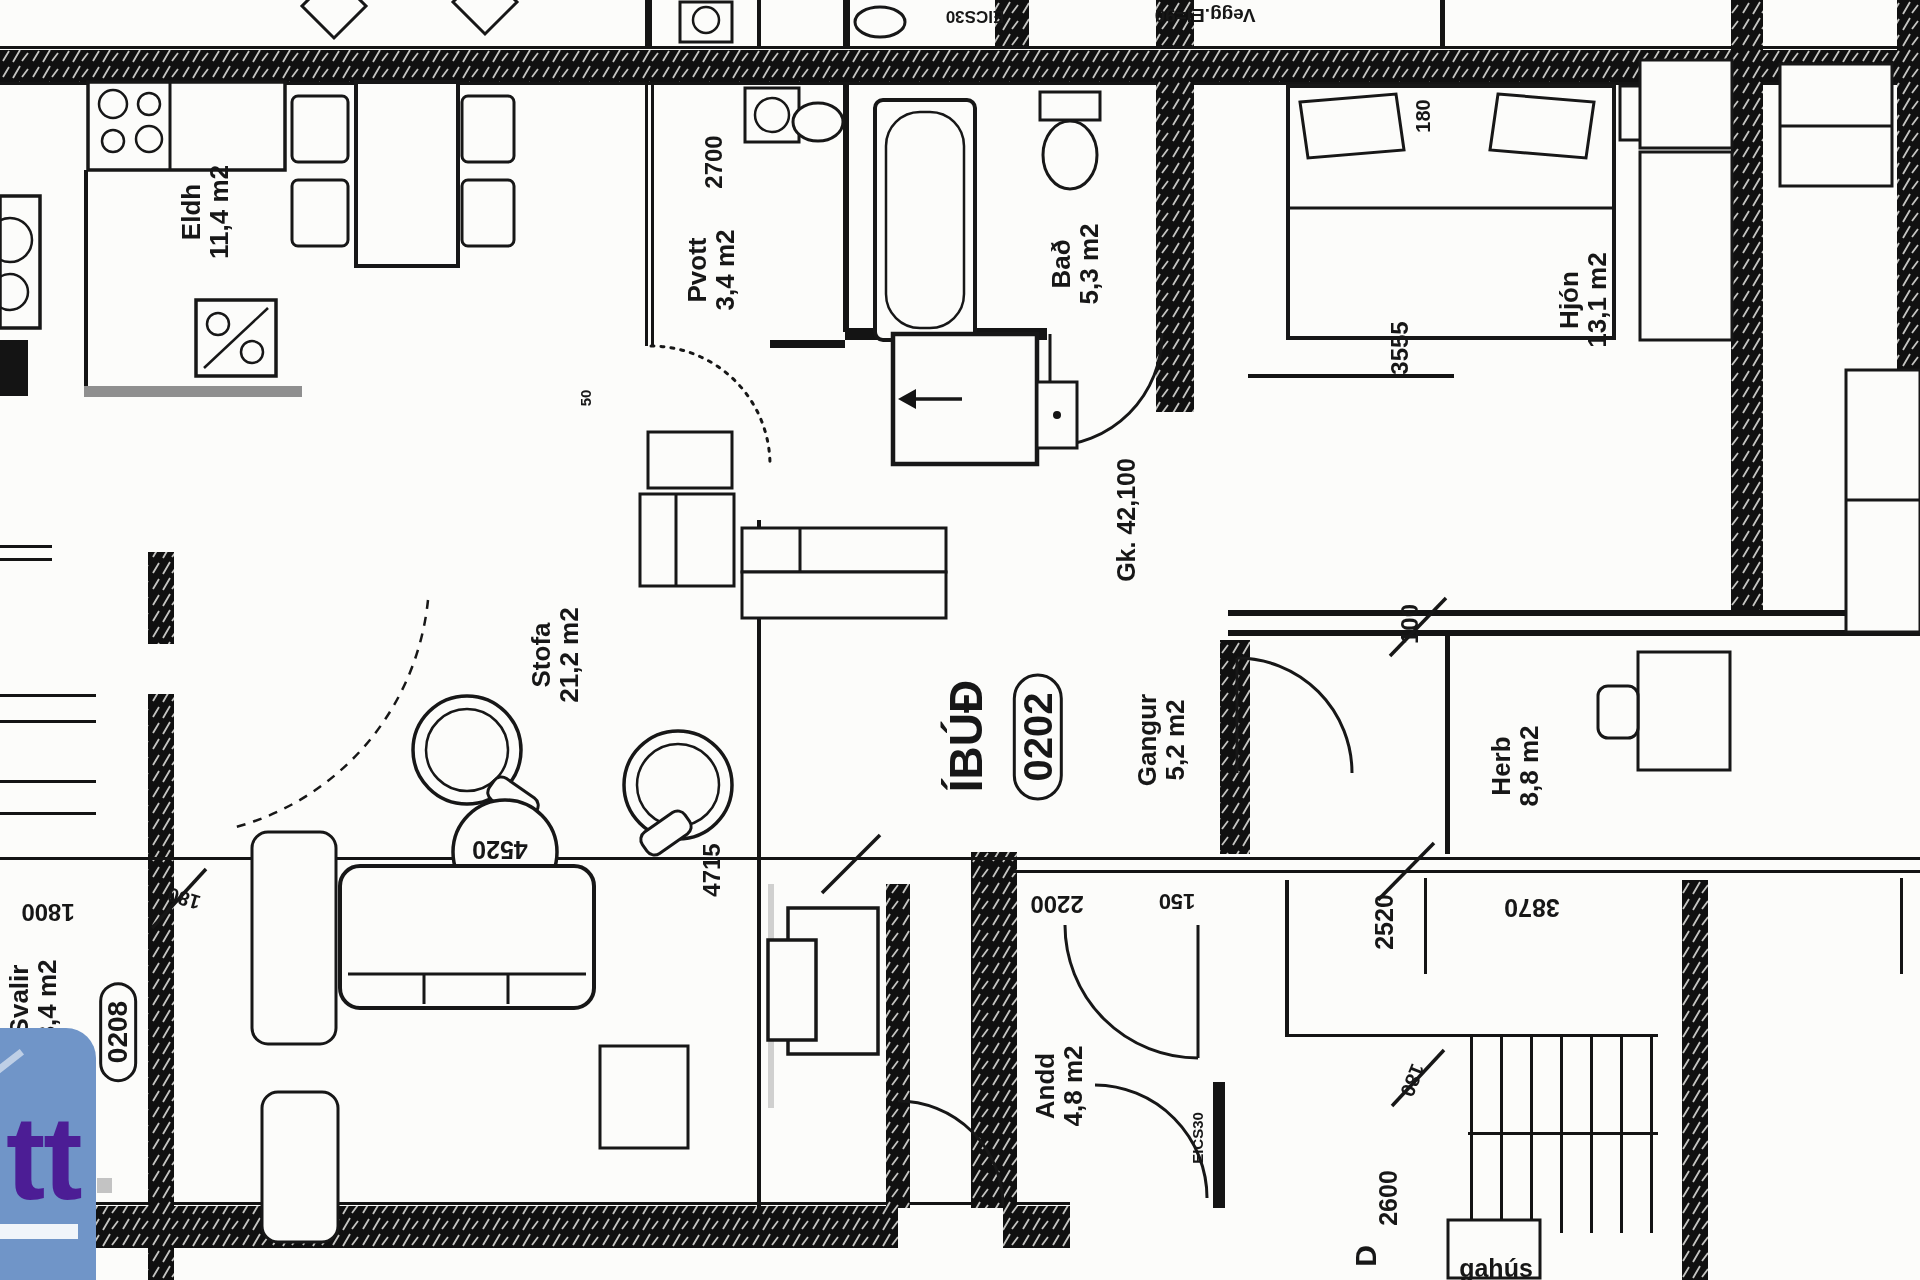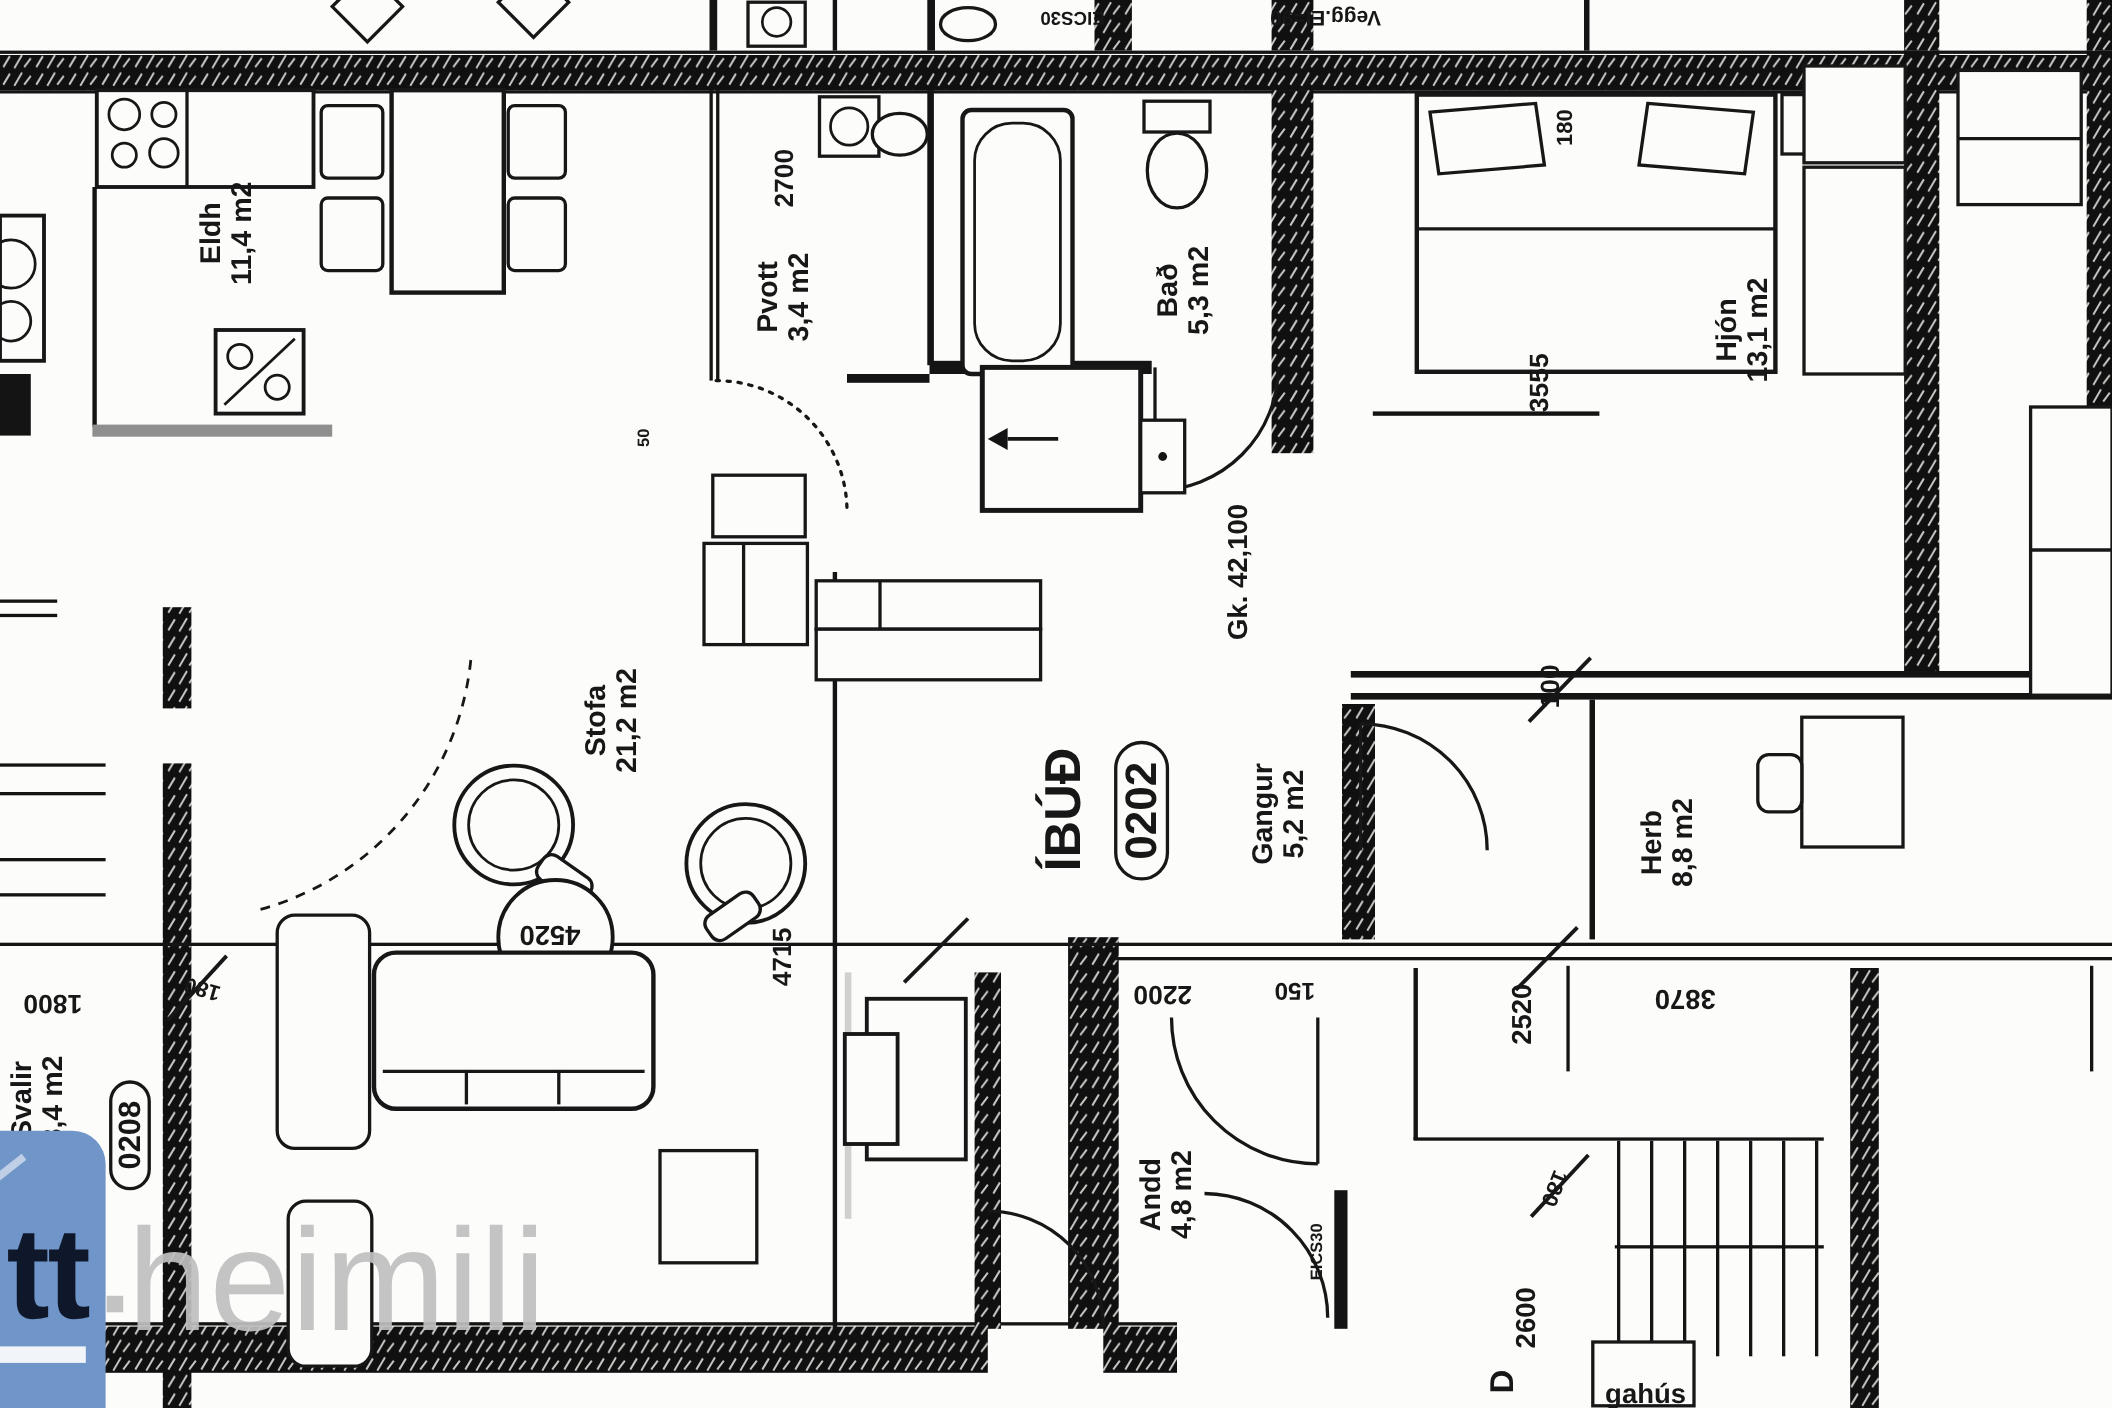--- a/index.html
+++ b/index.html
@@ -9,21 +9,21 @@
   .lbl{position:absolute;color:#171717;font-weight:700;text-align:center;line-height:1.06;
        white-space:nowrap;transform-origin:center;}
   .room{font-size:26px;}
   .dim{font-size:24px;}
   .small{font-size:20px;}
   .tiny{font-size:15px;}
   .stadium{border:3.5px solid #171717;border-radius:60px;padding:1px 16px;background:#fcfcfa;}
   
   #wm-logo{position:absolute;left:-38px;top:1028px;width:134px;height:290px;background:#7095c8;
            border-radius:30px;}
-  #wm-logo .tt{position:absolute;left:44px;top:62px;color:#0f172a;font-size:118px;font-weight:700;
+  #wm-logo .tt{position:absolute;left:44px;top:62px;color:#4c1d95;font-size:118px;font-weight:700;
            letter-spacing:-2px;}
   #wm-logo .stripe{position:absolute;left:0;top:196px;width:116px;height:15px;background:rgba(255,255,255,.9);}
   #wm-logo .slash{position:absolute;left:8px;top:38px;width:58px;height:7px;background:rgba(255,255,255,.55);
            transform:rotate(-38deg);}
   #wm-dot{position:absolute;left:97px;top:1178px;width:15px;height:15px;background:#bdbdbd;opacity:.9;}
   #wm-text{position:absolute;left:116px;top:1088px;color:#c0c0c0;opacity:.92;font-size:132px;
            font-weight:400;letter-spacing:1px;}
 </style>
 </head>
 <body>
@@ -348,15 +348,14 @@
 <div class="lbl" style="left:975px;top:16px;transform:translate(-50%,-50%) rotate(180deg);font-size:17px;">EICS30</div>
 
 <div class="lbl" style="left:1205px;top:15px;transform:translate(-50%,-50%) rotate(180deg);font-size:19px;">Vegg.EI=90</div>
 
 <div id="wm-logo">
   <div class="slash"></div>
   <div class="tt">tt</div>
   <div class="stripe"></div>
 </div>
 <div id="wm-dot"></div>
-<div id="wm-text">heimili</div>
 
 </div>
 
 </body></html>

